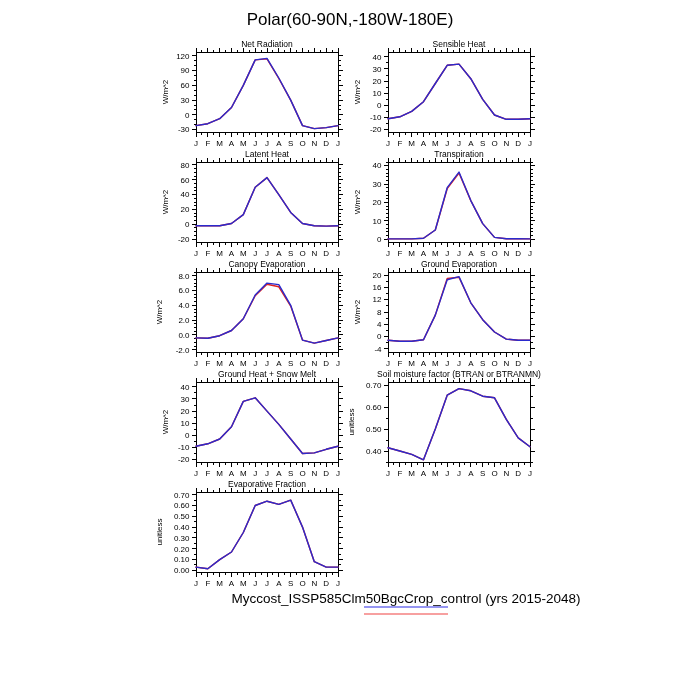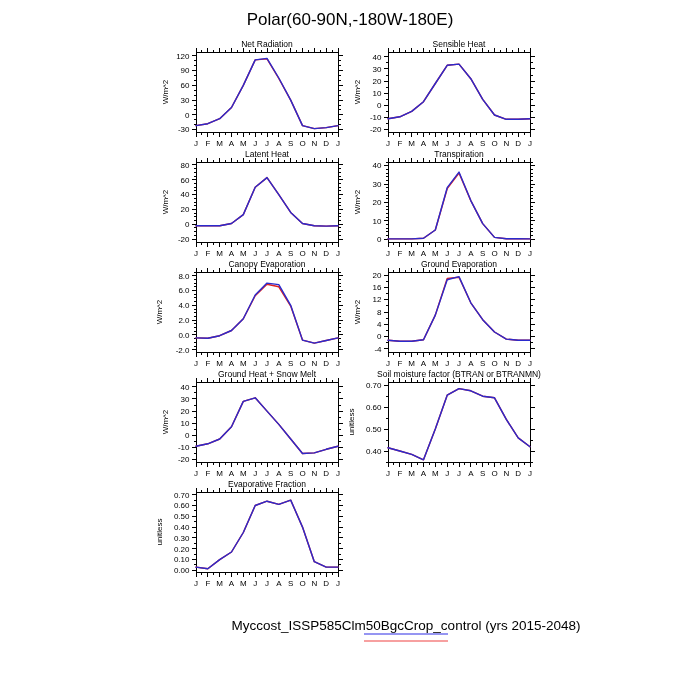--- a/index.html
+++ b/index.html
@@ -12,21 +12,21 @@
     position:absolute;top:10px;left:0;width:700px;text-align:center;
     font-size:17px;color:#000;letter-spacing:0px;
   }
   .panel{position:absolute;width:202px;height:112px;}
   .panel svg{display:block;}
   #legend{
     position:absolute;top:591px;left:56px;width:700px;
     display:flex;flex-direction:column;align-items:center;
   }
   .legend-item{display:flex;flex-direction:column;align-items:center;margin-bottom:5px;}
-  .legend-label{font-size:13.5px;color:#000;white-space:nowrap;margin-top:27px;}
+  .legend-label{font-size:13.5px;color:#000;white-space:nowrap;}
   .legend-sample{width:84px;height:2px;margin-top:0px;}
   svg text{font-family:"Liberation Sans", sans-serif;fill:#000;}
 </style>
 </head>
 <body>
 
 <div id="canvas">
   <div id="main-title">Polar(60-90N,-180W-180E)</div>
 
   <div id="panels">

